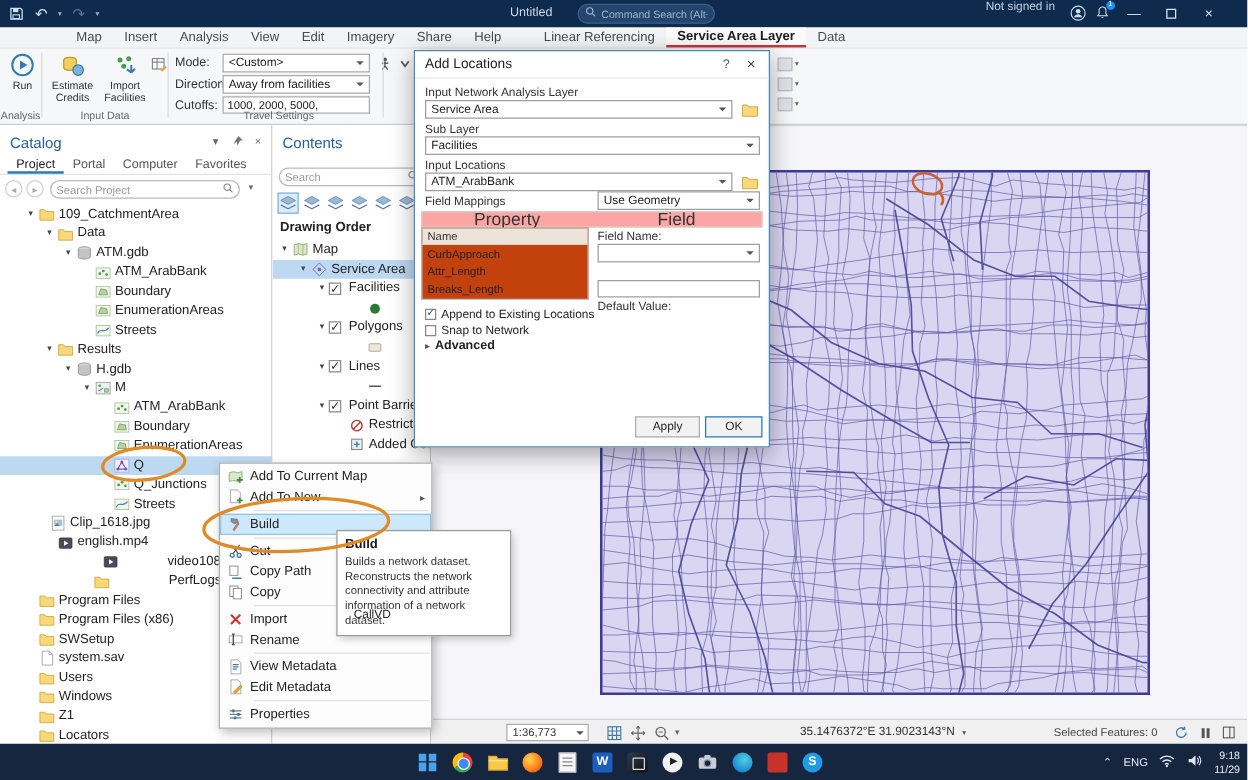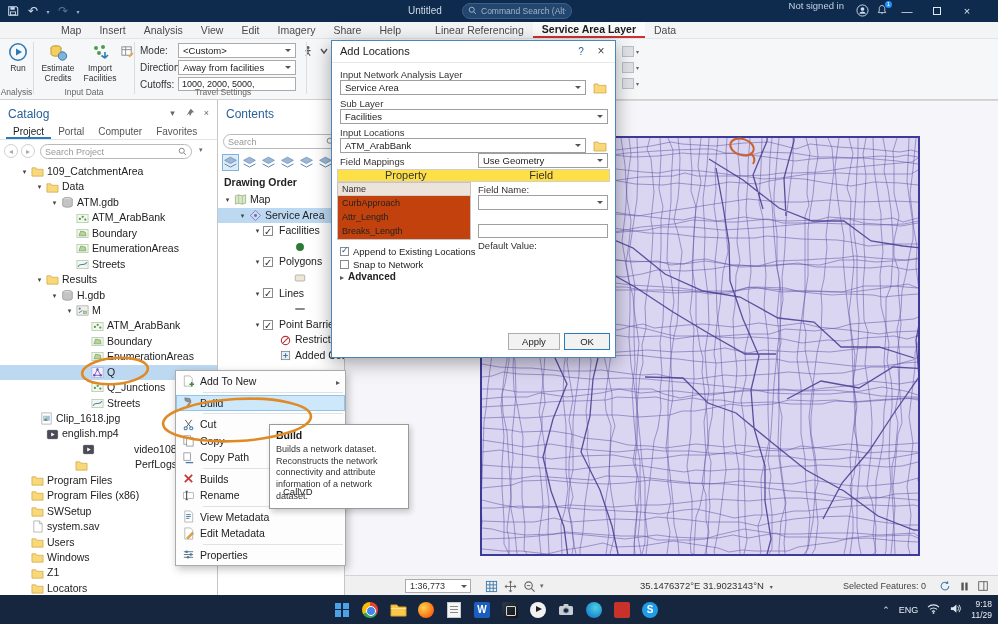--- a/index.html
+++ b/index.html
@@ -105,21 +105,21 @@
   .dialog { position:absolute; left:331px; top:40px; width:285px; height:318px; background:#fff; border:1px solid #4a86b8; box-shadow:0 5px 18px rgba(0,0,0,.35); z-index:30; }
   .dlg-title { position:absolute; left:0; top:0; width:100%; height:22px; border-bottom:1px solid #e8e8e8; }
   .dlg-title .t { position:absolute; left:8px; top:4px; font-size:11px; color:#222; }
   .dlg-hb { position:absolute; top:3px; width:16px; height:16px; text-align:center; line-height:16px; color:#2a6099; font-size:10px; }
   .dlg-x { position:absolute; top:2px; width:16px; height:16px; text-align:center; line-height:16px; color:#444; font-size:12px; }
   .dlg-label { position:absolute; font-size:9.5px; color:#333; }
   .dcombo { position:absolute; height:15px; background:#fff; border:1px solid #9f9f9f; font-size:9.5px; line-height:13px; padding:0 12px 0 4px; color:#222; }
   .dcombo::after { content:""; position:absolute; right:4px; top:50%; margin-top:-1.5px; border:3px solid transparent; border-top-color:#555; }
   .dinput { position:absolute; height:14px; background:#fff; border:1px solid #9f9f9f; font-size:9.5px; padding:0 3px; font-family:"Liberation Sans",sans-serif; }
   .foldbtn { position:absolute; width:17px; height:15px; display:flex; align-items:center; justify-content:center; }
-  .map-hdr { position:absolute; left:5px; top:128px; width:273px; height:13px; display:flex; background:#fde047; border:1px solid #d6cfc6; font-size:11px; color:#333; }
+  .map-hdr { position:absolute; left:5px; top:128px; width:273px; height:13px; display:flex; background:#fca5a5; border:1px solid #d6cfc6; font-size:14px; color:#333; }
   .map-hdr div { flex:1; text-align:center; line-height:11px; }
   .ptable { position:absolute; left:5px; top:141px; width:134px; height:58px; border:1px solid #c4c4c4; background:#c2410c; }
   .ptable .phd { height:13px; background:#ece4da; border-bottom:1px solid #d6cfc6; font-size:9px; padding-left:4px; line-height:12px; color:#333; }
   .prow { height:14px; line-height:14px; font-size:9px; padding-left:4px; color:#222; }
   .dcheck { position:absolute; left:8px; display:flex; align-items:center; font-size:9.5px; color:#222; height:12px; }
   .dcheck .cbx { width:9px; min-width:9px; height:9px; margin-right:4px; }
   .dcheck .cbx.on::before { font-size:9px; top:-3px; color:#2a6099; }
   .advanced { position:absolute; left:8px; top:230px; font-size:10px; color:#222; font-weight:bold; }
   .advanced::before { content:"▸"; font-size:8px; margin-right:4px; color:#555; font-weight:normal; }
   .dbtn { position:absolute; height:17px; background:#f2f2f2; border:1px solid #adadad; font-size:9.5px; text-align:center; line-height:15px; color:#222; }
@@ -884,20 +884,29 @@
     <div class="advanced"><span>Advanced</span></div>
 
     <div class="dbtn" style="left:176px; top:292px; width:52px;">Apply</div>
     <div class="dbtn default" style="left:232px; top:292px; width:46px;">OK</div>
   </div>
 
   <div class="cmenu">
       <div class="mitem">
         <span class="micol">
           <svg viewBox="0 0 14 14">
+            <path d="M1.5 3.5 L5 2.5 L9 3.5 L12.5 2.5 V10 L9 11 L5 10 L1.5 11z" fill="#d8e8c8" stroke="#8aa06a" stroke-width=".7"></path>
+            <path d="M10.5 7v5 M8 9.5h5" stroke="#3c8a3c" stroke-width="1.5"></path>
+          </svg>
+        </span>
+        <span class="mlbl">Add To Current Map</span>
+      </div>
+      <div class="mitem">
+        <span class="micol">
+          <svg viewBox="0 0 14 14">
             <path d="M2.5 1h6l2.5 2.5V12h-8.5z" fill="#fff" stroke="#999" stroke-width=".7"></path>
             <path d="M10.5 7.5v5 M8 10h5" stroke="#3c8a3c" stroke-width="1.5"></path>
           </svg>
         </span>
         <span class="mlbl">Add To New</span>
         <span class="marrow"></span>
       </div>
       <div class="msep"></div>
       <div class="mitem hl">
         <span class="micol">
@@ -916,43 +925,43 @@
             <line x1="10.5" y1="2" x2="4.5" y2="10" stroke="#555" stroke-width="1"></line>
             <circle cx="4" cy="11" r="1.7" fill="none" stroke="#3f7bad" stroke-width="1.1"></circle>
             <circle cx="10" cy="11" r="1.7" fill="none" stroke="#3f7bad" stroke-width="1.1"></circle>
           </svg>
         </span>
         <span class="mlbl">Cut</span>
       </div>
       <div class="mitem">
         <span class="micol">
           <svg viewBox="0 0 14 14">
+            <rect x="2" y="2" width="7" height="8" fill="#fff" stroke="#888" stroke-width=".8"></rect>
+            <path d="M4 12.5 h8" stroke="#3f7bad" stroke-width="1.4"></path>
+          </svg>
+        </span>
+        <span class="mlbl">Copy Path</span>
+      </div>
+      <div class="mitem">
+        <span class="micol">
+          <svg viewBox="0 0 14 14">
             <rect x="2" y="2" width="7" height="9" fill="#fff" stroke="#888" stroke-width=".8"></rect>
             <rect x="5" y="4" width="7" height="9" fill="#fff" stroke="#888" stroke-width=".8"></rect>
           </svg>
         </span>
         <span class="mlbl">Copy</span>
-      </div>
-      <div class="mitem">
-        <span class="micol">
-          <svg viewBox="0 0 14 14">
-            <rect x="2" y="2" width="7" height="8" fill="#fff" stroke="#888" stroke-width=".8"></rect>
-            <path d="M4 12.5 h8" stroke="#3f7bad" stroke-width="1.4"></path>
-          </svg>
-        </span>
-        <span class="mlbl">Copy Path</span>
       </div>
       <div class="msep"></div>
       <div class="mitem">
         <span class="micol">
           <svg viewBox="0 0 14 14">
             <path d="M3 3 L11 11 M11 3 L3 11" stroke="#c33" stroke-width="1.8"></path>
           </svg>
         </span>
-        <span class="mlbl">Builds</span>
+        <span class="mlbl">Import</span>
       </div>
       <div class="mitem">
         <span class="micol">
           <svg viewBox="0 0 14 14">
             <rect x="1.5" y="4" width="11" height="6" fill="#fff" stroke="#999" stroke-width=".7"></rect>
             <line x1="5" y1="2.5" x2="5" y2="11.5" stroke="#444" stroke-width="1.1"></line>
             <line x1="3.8" y1="2.5" x2="6.2" y2="2.5" stroke="#444"></line>
             <line x1="3.8" y1="11.5" x2="6.2" y2="11.5" stroke="#444"></line>
           </svg>
         </span>

